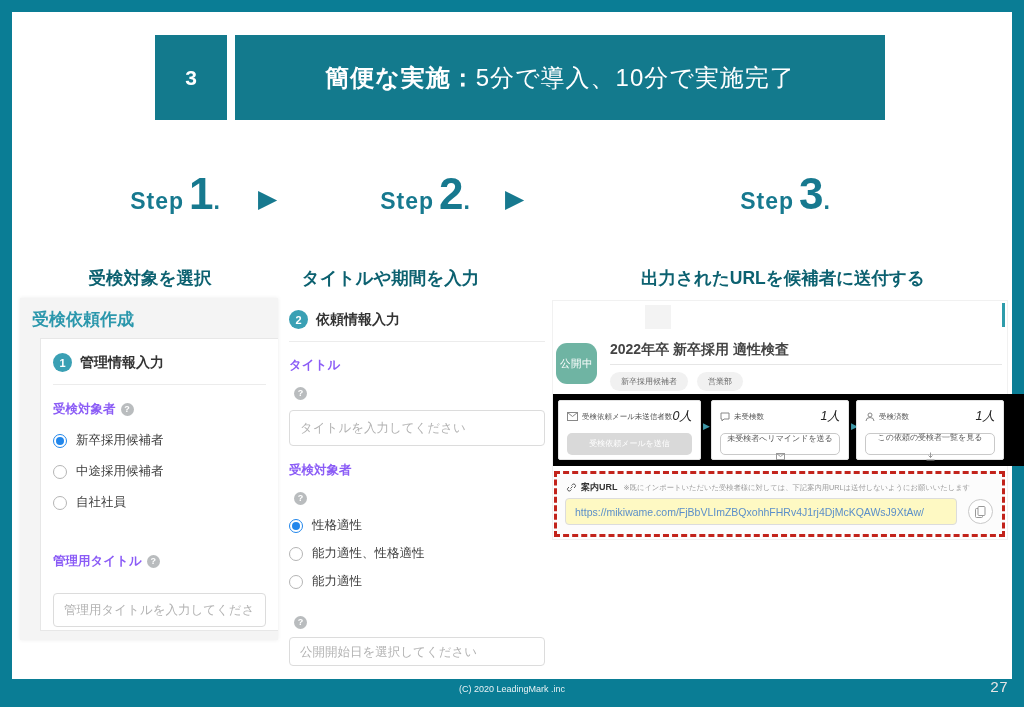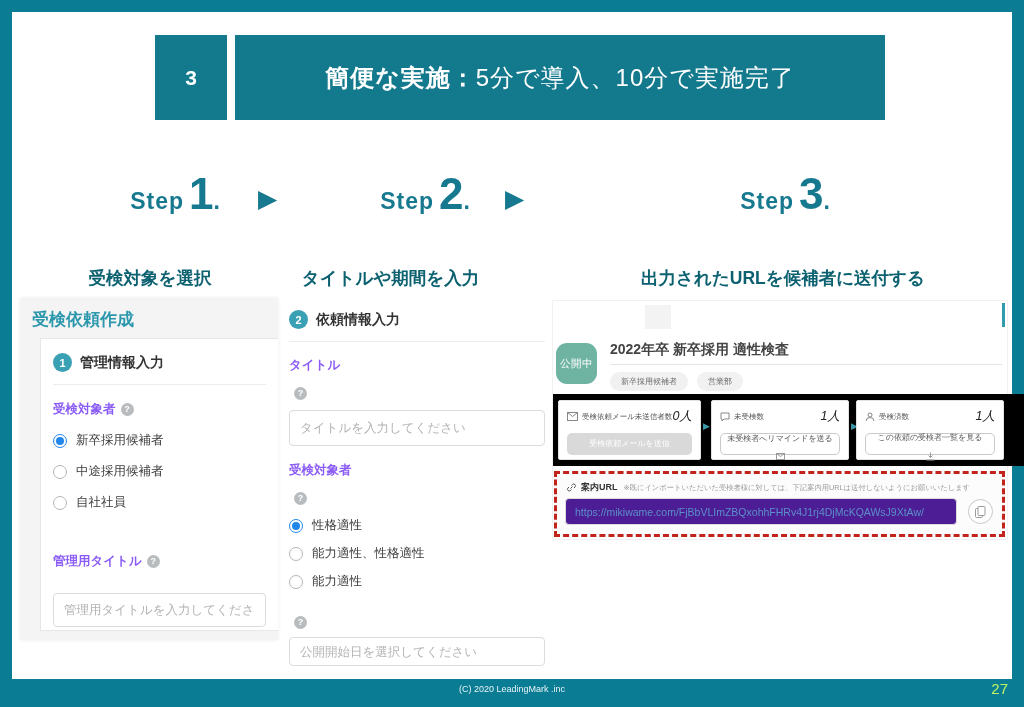--- a/index.html
+++ b/index.html
@@ -72,27 +72,27 @@
   .stat-btn { margin:3px 8px 0; height:22px; line-height:20px; text-align:center; font-size:8px; border-radius:5px;
               display:flex; align-items:center; justify-content:center; gap:4px;flex-direction:column; }
   .stat-btn.disabled { background:#d9d9d9; color:#fff; }
   .stat-btn.outline { border:1px solid #c9c9c9; color:#555; background:#fff; }
   .stat-arrow { position:absolute; top:27px; color:#3f98a8; font-size:9px; }
   .p3-urlbox { position:absolute; left:1px; top:170px; width:451px; height:66px; border:3px dashed #c2231b; background:#fcfcfc; }
   .url-head { position:absolute; left:9px; top:7px; display:flex; align-items:center; }
   .url-label { font-size:9px; font-weight:bold; color:#333; margin:0 6px 0 4px; }
   .url-note { font-size:7.3px; color:#9a9a9a; }
   .url-input { position:absolute; left:8px; top:24px; width:392px; height:27px; border:1px solid #dcdcdc; border-radius:4px;
-               font-size:10.5px; color:#5b8fc9; padding:0 9px; background:#4c1d95; font-family:inherit; }
+               font-size:10.5px; color:#5b8fc9; padding:0 9px; background:#fef9c3; font-family:inherit; }
   .copy-btn { position:absolute; right:9px; top:25px; width:25px; height:25px; border-radius:50%; border:1px solid #c9c9c9;
               background:#fff; display:flex; align-items:center; justify-content:center; }
 
   
   .footer-copy { position:absolute; left:0; right:0; top:684px; text-align:center; color:#e8f2f5; font-size:9px; }
-  .footer-page { position:absolute; right:16px; top:680px; color:#bef264; font-size:15px; }
+  .footer-page { position:absolute; right:16px; top:680px; color:#e5e5e5; font-size:15px;font-family:Liberation Mono, monospace; }
 
   svg { display:block; }
 </style>
 </head>
 <body>
 
 <div class="canvas">
   <div class="slide"></div>
 
   <div class="hdr-num">

